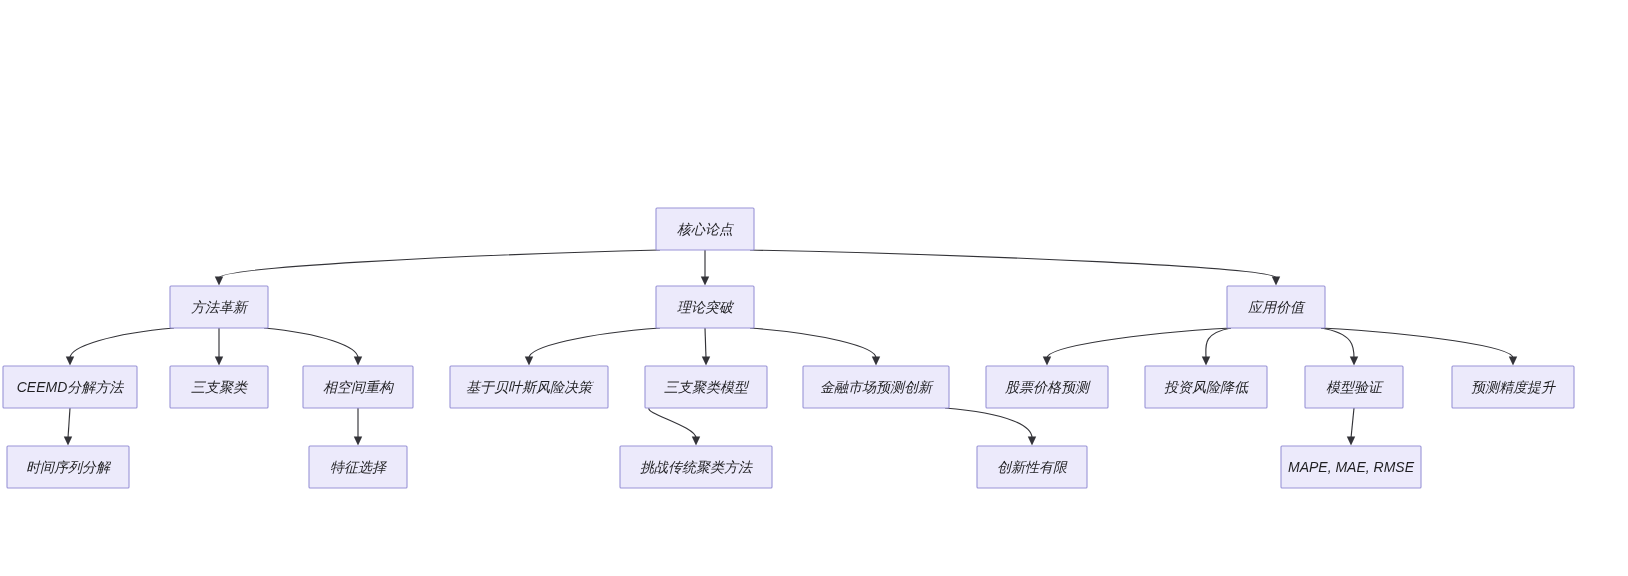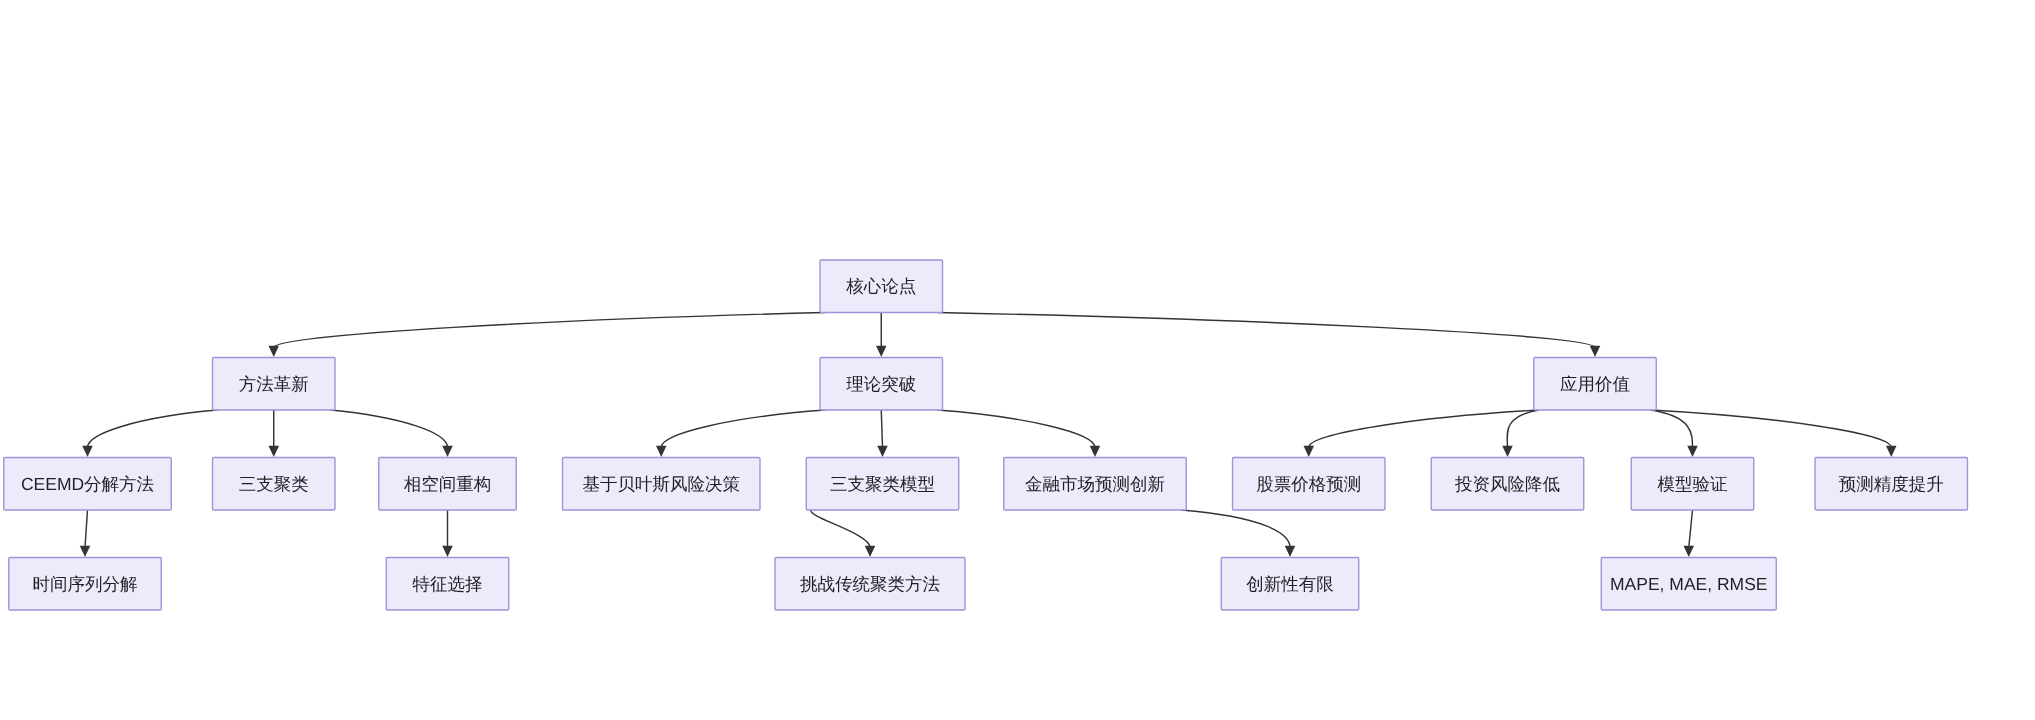--- a/index.html
+++ b/index.html
@@ -12,20 +12,21 @@
     width: 1628px;
     height: 576px;
     overflow: hidden;
     font-family: "Liberation Sans", "DejaVu Sans", sans-serif;
   }
   #diagram-root {
     position: relative;
     width: 1628px;
     height: 576px;
     background: #ffffff;
+    font-style: italic;
   }
   svg#flowchart {
     display: block;
     width: 1628px;
     height: 576px;
     background: #ffffff;
   }
   .node-rect {
     fill: #ECEAFB;
     stroke: #9A94D8;

